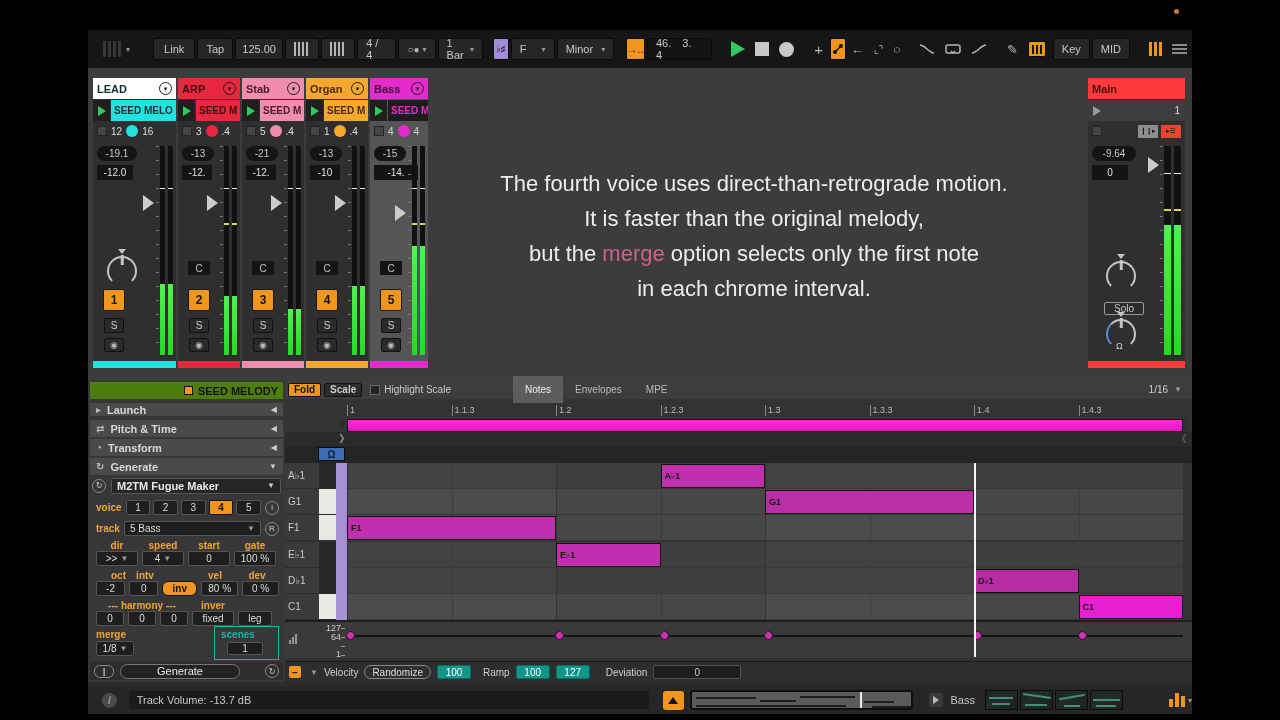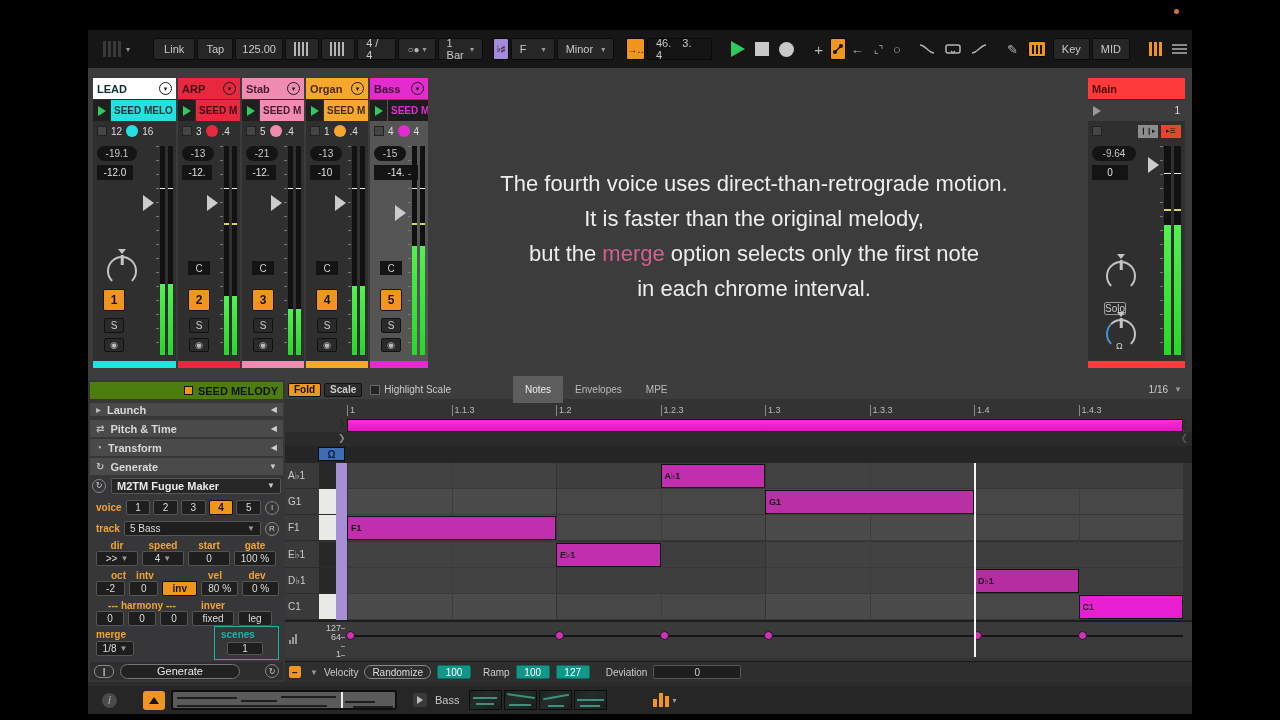--- a/index.html
+++ b/index.html
@@ -488,21 +488,21 @@
                 <div class="mline" style="top:13%;"></div>
                 <div class="mtick-y" style="top:30%;"></div>
               </div>
             <div class="mch" style="right:0; width:7px;">
                 <div class="mfill" style="height:62%;"></div>
                 <div class="mline" style="top:13%;"></div>
                 <div class="mtick-y" style="top:30%;"></div>
               </div>
           </div>
           <div class="dial" style="left:18px; top:120px;"></div>
-          <div style="position:absolute; left:16px; top:161px; border:1px solid #999; background:#2a2a2a; color:#ccc; font-size:10px; padding:0 0; border-radius:2px;">Solo</div>
+          <div style="position:absolute; left:16px; top:161px; border:1px solid #999; background:#2a2a2a; color:#ccc; font-size:10px; padding:0 9px; border-radius:2px;">Solo</div>
           <div class="dial" style="left:18px; top:178px; border-left-color:#4a90d9;"></div>
           <div style="position:absolute; left:28px; top:200px; color:#ccc; font-size:9px;">Ω</div>
         </div>
         <div class="cstrip" style="background:#ff3a3a;"></div>
       </div>
 
       <div id="overlay">
         <div>The fourth voice uses direct-than-retrograde motion.</div>
         <div>It is faster than the original melody,</div>
         <div><span>but the </span><span id="hl-word" style="color: rgb(208, 96, 142);">merge</span><span> option selects only the first note</span></div>
@@ -591,21 +591,21 @@
         <div class="prow" style="top:190px;">
           <span class="olab" style="width:30px; text-align:right;">oct</span>
           <span class="olab" style="width:30px; text-align:center;">intv</span>
           <span style="width:28px;"></span>
           <span class="olab" style="width:38px; text-align:center;">vel</span>
           <span class="olab" style="width:38px; text-align:center;">dev</span>
         </div>
         <div class="prow" style="top:201px;">
           <span class="pbox" style="width:30px;">-2</span>
           <span class="pbox" style="width:30px;">0</span>
-          <span class="pbox on" style="width:36px;">inv</span>
+          <span class="pbox on" style="width:36px;border-radius:6px;">inv</span>
           <span class="pbox" style="width:38px;">80 %</span>
           <span class="pbox" style="width:38px;">0 %</span>
         </div>
 
         <div class="prow" style="top:220px;">
           <span class="olab" style="width:92px; text-align:center;">--- harmony ---</span>
           <span class="olab" style="width:42px; text-align:center;">inver</span>
         </div>
         <div class="prow" style="top:231px;">
           <span class="pbox" style="width:28px;">0</span>
@@ -755,20 +755,23 @@
           <span class="teal-box">127</span>
           <span style="margin-left:10px;">Deviation</span>
           <span class="dev-box">0</span>
         </div>
       <div id="playhead" style="position: absolute; left: 689px; top: 83px; width: 2px; height: 194px; background: rgb(245, 245, 245); z-index: 5;"></div>
         </div>
     </div>
 
     <div id="statusbar">
       <span id="info-ic">i</span>
+      <div id="status-msg">
+          <span>Track Volume: -13.7 dB</span>
+        </div>
       <div id="ov-btn">
           <i></i>
         </div>
       <div id="overview">
         <i style="left:4px; top:5px; width:60px;"></i>
           <i style="left:68px; top:8px; width:36px;"></i>
         <i style="left:4px; top:13px; width:150px;"></i>
           <i style="left:108px; top:4px; width:55px;"></i>
         <i style="left:172px; top:9px; width:30px;"></i>
           <i style="left:180px; top:14px; width:40px;"></i>

